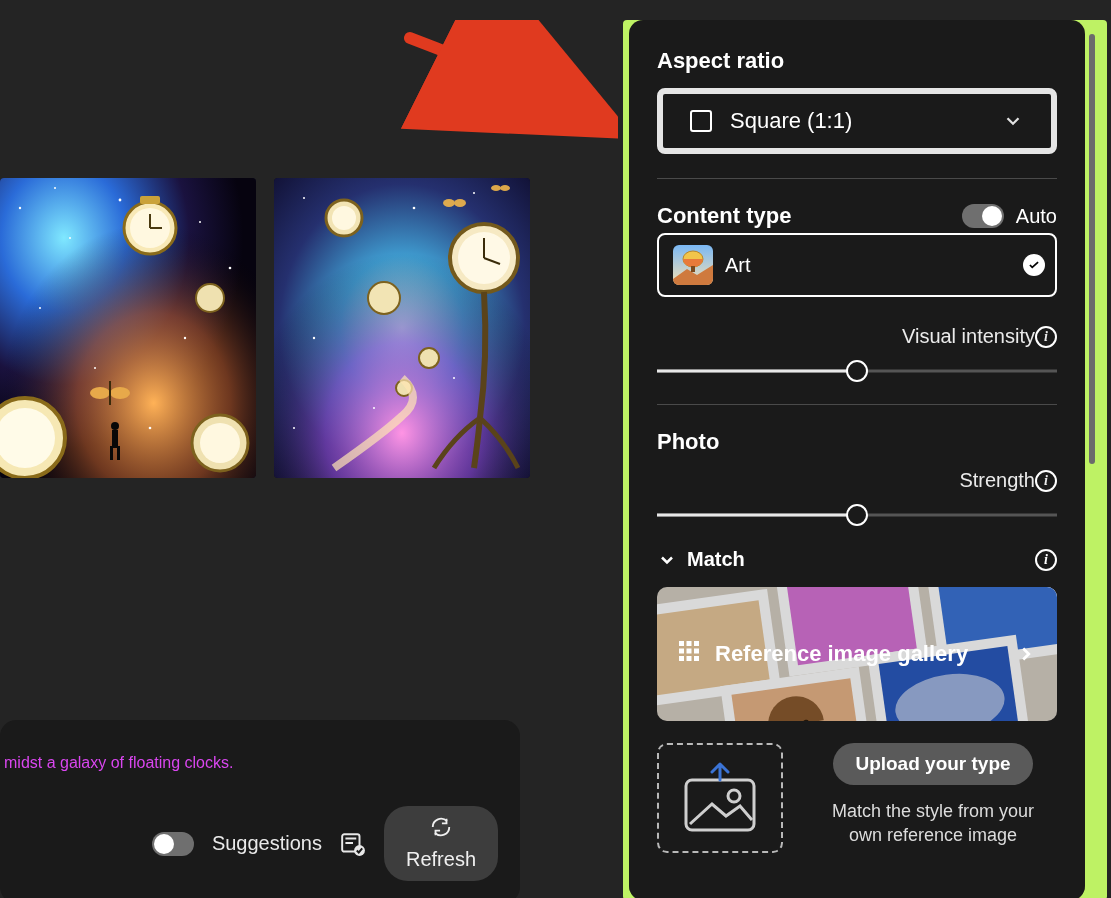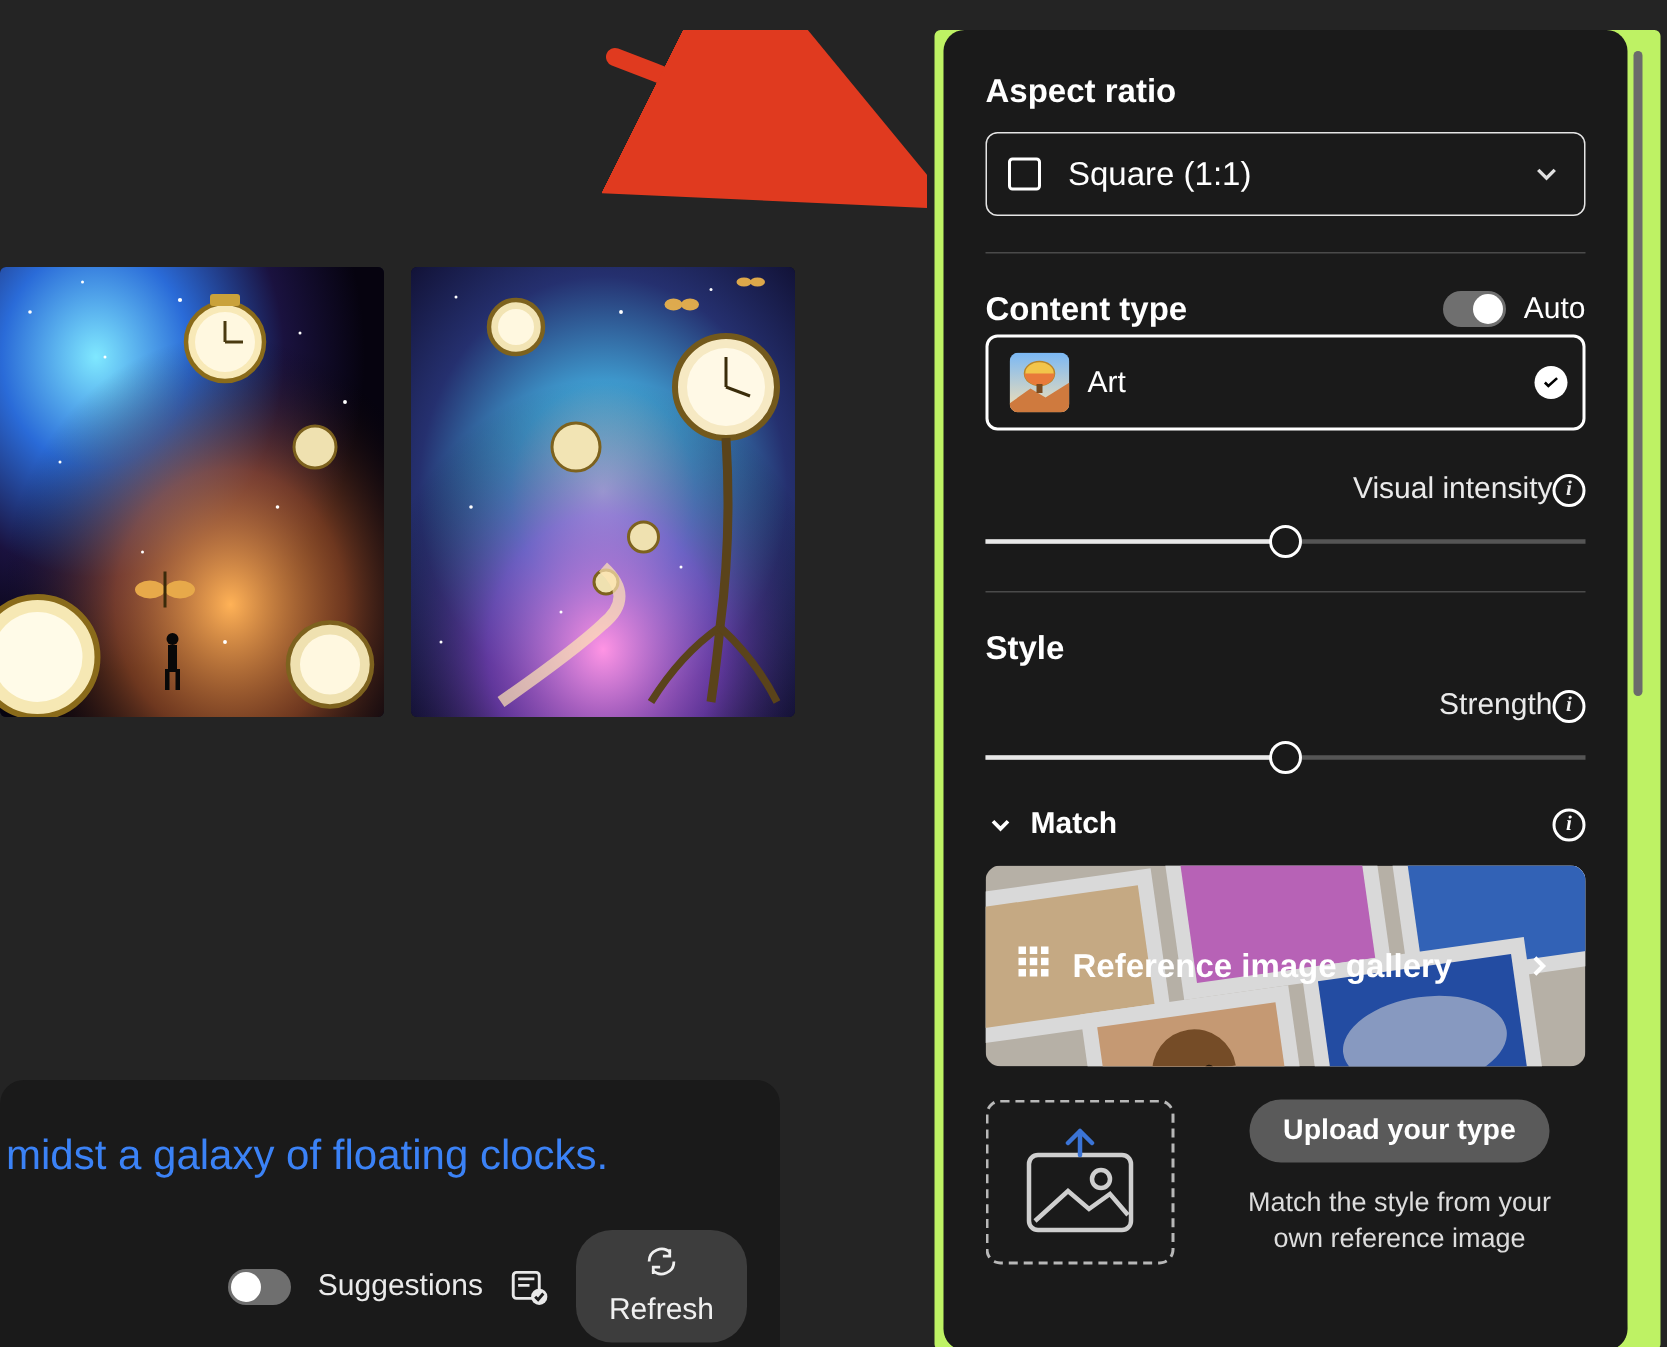--- a/index.html
+++ b/index.html
@@ -43,22 +43,22 @@
   
   .prompt-bar {
     position: absolute;
     left: 0; top: 720px;
     width: 520px;
     background: var(--panel);
     border-radius: 16px;
     padding: 34px 22px 22px 0;
   }
   .prompt-text {
-    font-size: 28px;
-    color: #3b82f6;
+    font-size: 16px;
+    color: #d946ef;
     margin: 0 0 34px 4px;
   }
   .prompt-actions {
     display: flex; align-items: center; justify-content: flex-end;
     gap: 18px;
   }
   .toggle {
     width: 42px; height: 24px; border-radius: 12px;
     background: #6f6f6f; position: relative; flex-shrink: 0;
   }
@@ -115,22 +115,22 @@
     margin: 0 0 14px 0;
   }
   .sub-label {
     font-size: 20px; color: #eaeaea;
     display: flex; align-items: center; justify-content: flex-end;
     margin-bottom: 12px;
   }
 
   .select {
     display: flex; align-items: center; gap: 18px;
-    border: 1px solid #e5e5e5; border-radius: 8px;
-    padding: 14px 14px; margin-bottom: 24px;
+    border: 6px solid #e5e5e5; border-radius: 8px;
+    padding: 14px 27px; margin-bottom: 24px;
   }
   .select .sq {
     width: 22px; height: 22px; border: 2.5px solid #fff; border-radius: 3px;
   }
   .select .txt { flex: 1; font-size: 22px; }
   .select .chev { color: #e0e0e0; }
 
   .divider { height: 1px; background: var(--divider); margin-bottom: 24px; }
 
   .ct-row {
@@ -436,21 +436,21 @@
       <span>Visual intensity</span>
       <span class="info-icon">i</span>
     </div>
     <div class="slider">
       <div class="slider-track"></div>
       <div class="slider-fill" style="width:50%"></div>
       <div class="slider-knob" style="left:50%"></div>
     </div>
     <div class="divider"></div>
 
-    <p class="sec-label">Style</p>
+    <p class="sec-label">Photo</p>
 
     <div class="sub-label">
       <span>Strength</span>
       <span class="info-icon">i</span>
     </div>
     <div class="slider">
       <div class="slider-track"></div>
       <div class="slider-fill" style="width:50%"></div>
       <div class="slider-knob" style="left:50%"></div>
     </div>

